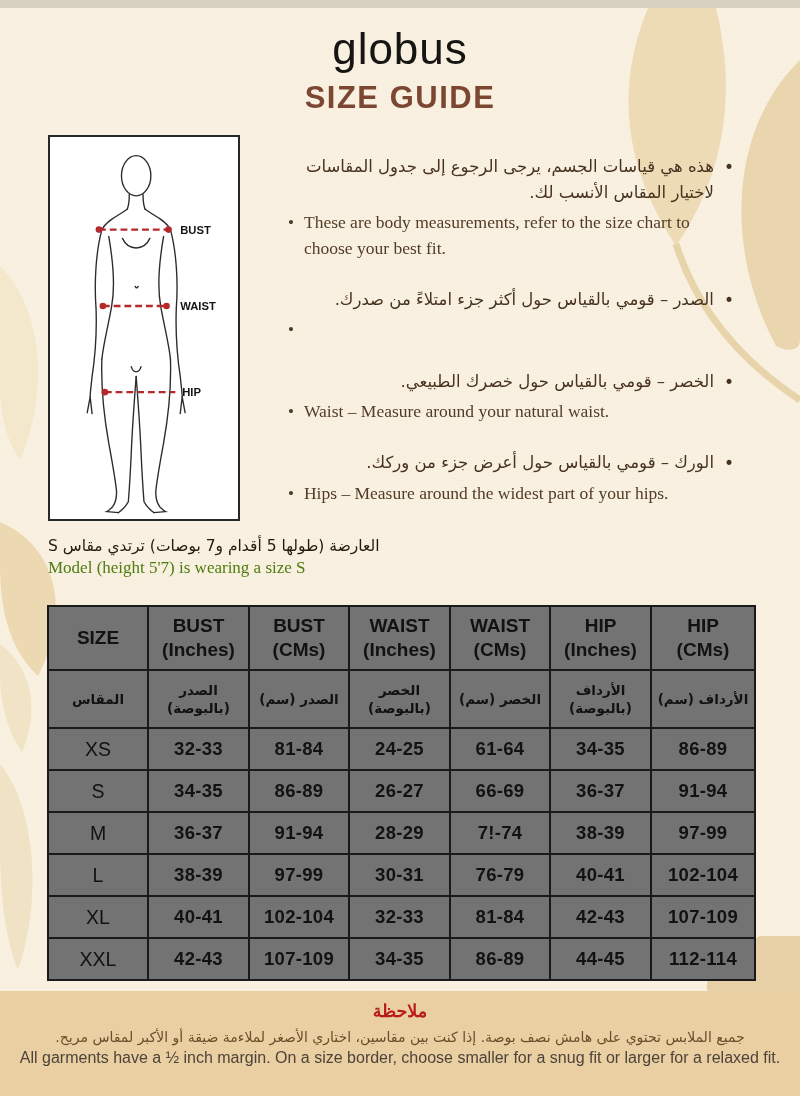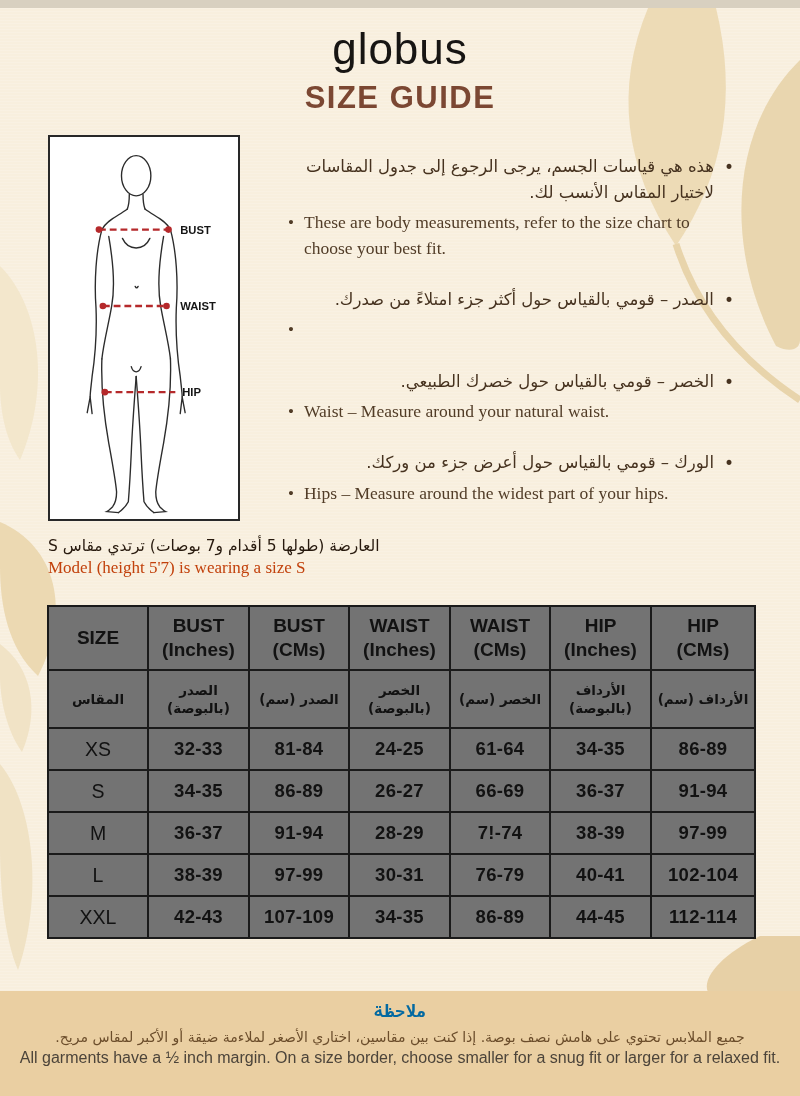--- a/index.html
+++ b/index.html
@@ -30,35 +30,35 @@
   .item{display:flex;gap:10px;align-items:flex-start;}
   .item .bullet{flex:0 0 auto;font-size:17px;line-height:1.55;}
   .item.ar{direction:rtl;text-align:right;font-family:"DejaVu Sans",sans-serif;
            font-size:16.5px;line-height:1.58;color:#46321f;}
   .item.en{font-family:"Liberation Serif",serif;font-size:17.5px;line-height:1.48;
            color:#513c27;margin-top:4px;}
 
   .model-info{left:48px;top:529px;width:560px;}
   .model-ar{direction:rtl;text-align:left;font-family:"DejaVu Sans",sans-serif;
             font-size:15.5px;color:#27190d;}
-  .model-en{font-family:"Liberation Serif",serif;font-size:17px;color:#c2410c;margin-top:3px;}
+  .model-en{font-family:"Liberation Serif",serif;font-size:17px;color:#4d7c0f;margin-top:3px;}
 
   table.size-table{left:47px;top:597px;width:707px;position:absolute;z-index:1;
         border-collapse:collapse;table-layout:fixed;background:#737373;}
   table.size-table td{border:2px solid #1a1a1a;text-align:center;vertical-align:middle;
         padding:0;color:#121212;}
   .th-en{height:62px;font-weight:700;font-size:19px;line-height:1.25;}
   .th-ar{height:56px;font-weight:700;font-family:"DejaVu Sans",sans-serif;
          font-size:13.5px;line-height:1.35;direction:rtl;}
   .row-label{height:40px;font-weight:400;font-size:19.5px;border-radius:18px;}
   .cell{height:40px;font-weight:700;font-size:18.5px;letter-spacing:.3px;}
 
   .note-band{left:0;top:983px;width:800px;height:113px;background:#eacfa2;text-align:center;}
-  .note-title-ar{font-family:Liberation Mono, monospace;font-weight:700;font-size:17.5px;
-                 color:#0369a1;padding-top:10px;}
+  .note-title-ar{font-family:Liberation Sans, sans-serif;font-weight:700;font-size:17.5px;
+                 color:#b91c1c;padding-top:10px;}
   .note-title-en{font-weight:700;font-size:20px;color:#7d4d1e;margin-top:2px;}
   .note-text-ar{direction:rtl;font-family:"DejaVu Sans",sans-serif;font-size:14px;
                 color:#6b4d2b;margin-top:7px;padding:0 20px;}
   .note-text-en{font-size:16px;color:#4c443a;margin-top:4px;padding:0 10px;}
 </style>
 </head>
 <body>
 
 <div class="canvas">
 
@@ -268,20 +268,29 @@
       <tr>
         <td class="row-label">L</td>
         <td class="cell">38-39</td>
         <td class="cell">97-99</td>
         <td class="cell">30-31</td>
         <td class="cell">76-79</td>
         <td class="cell">40-41</td>
         <td class="cell">102-104</td>
       </tr>
       <tr>
+        <td class="row-label">XL</td>
+        <td class="cell">40-41</td>
+        <td class="cell">102-104</td>
+        <td class="cell">32-33</td>
+        <td class="cell">81-84</td>
+        <td class="cell">42-43</td>
+        <td class="cell">107-109</td>
+      </tr>
+      <tr>
         <td class="row-label">XXL</td>
         <td class="cell">42-43</td>
         <td class="cell">107-109</td>
         <td class="cell">34-35</td>
         <td class="cell">86-89</td>
         <td class="cell">44-45</td>
         <td class="cell">112-114</td>
       </tr>
     </tbody>
   </table>

